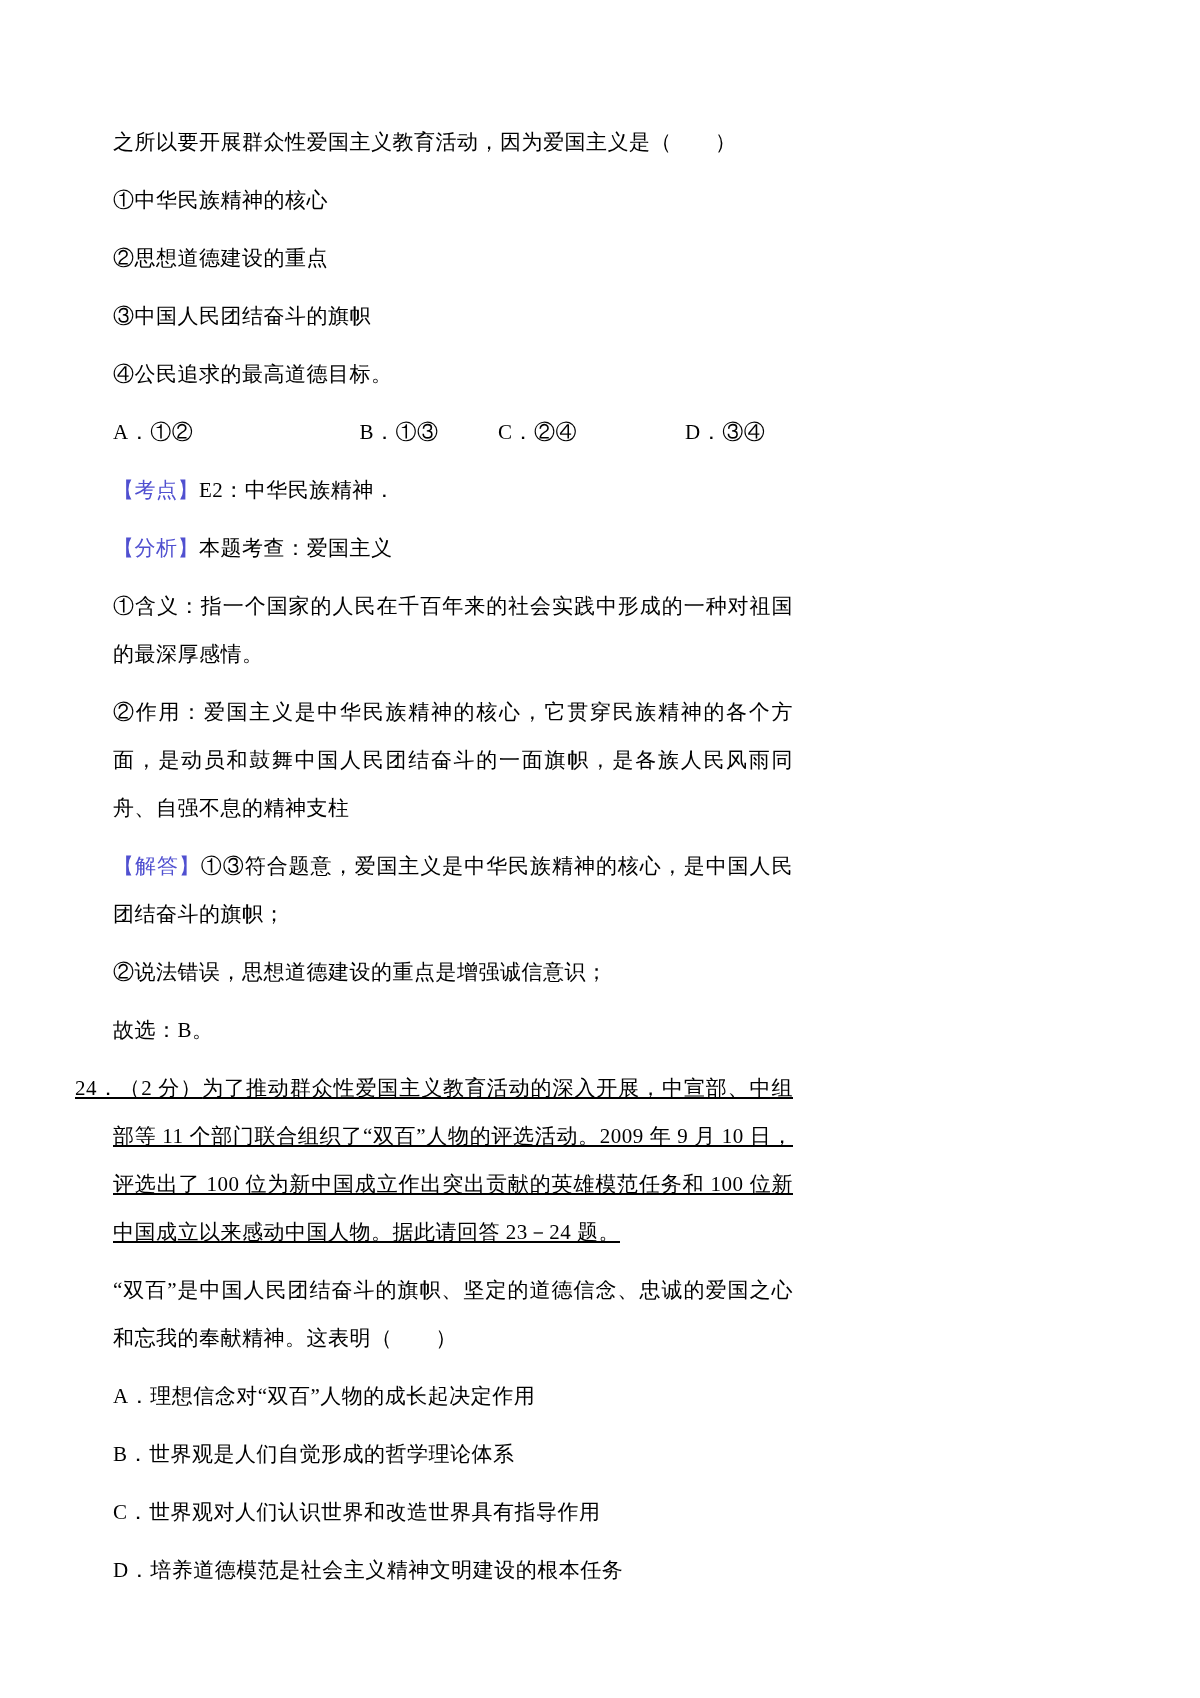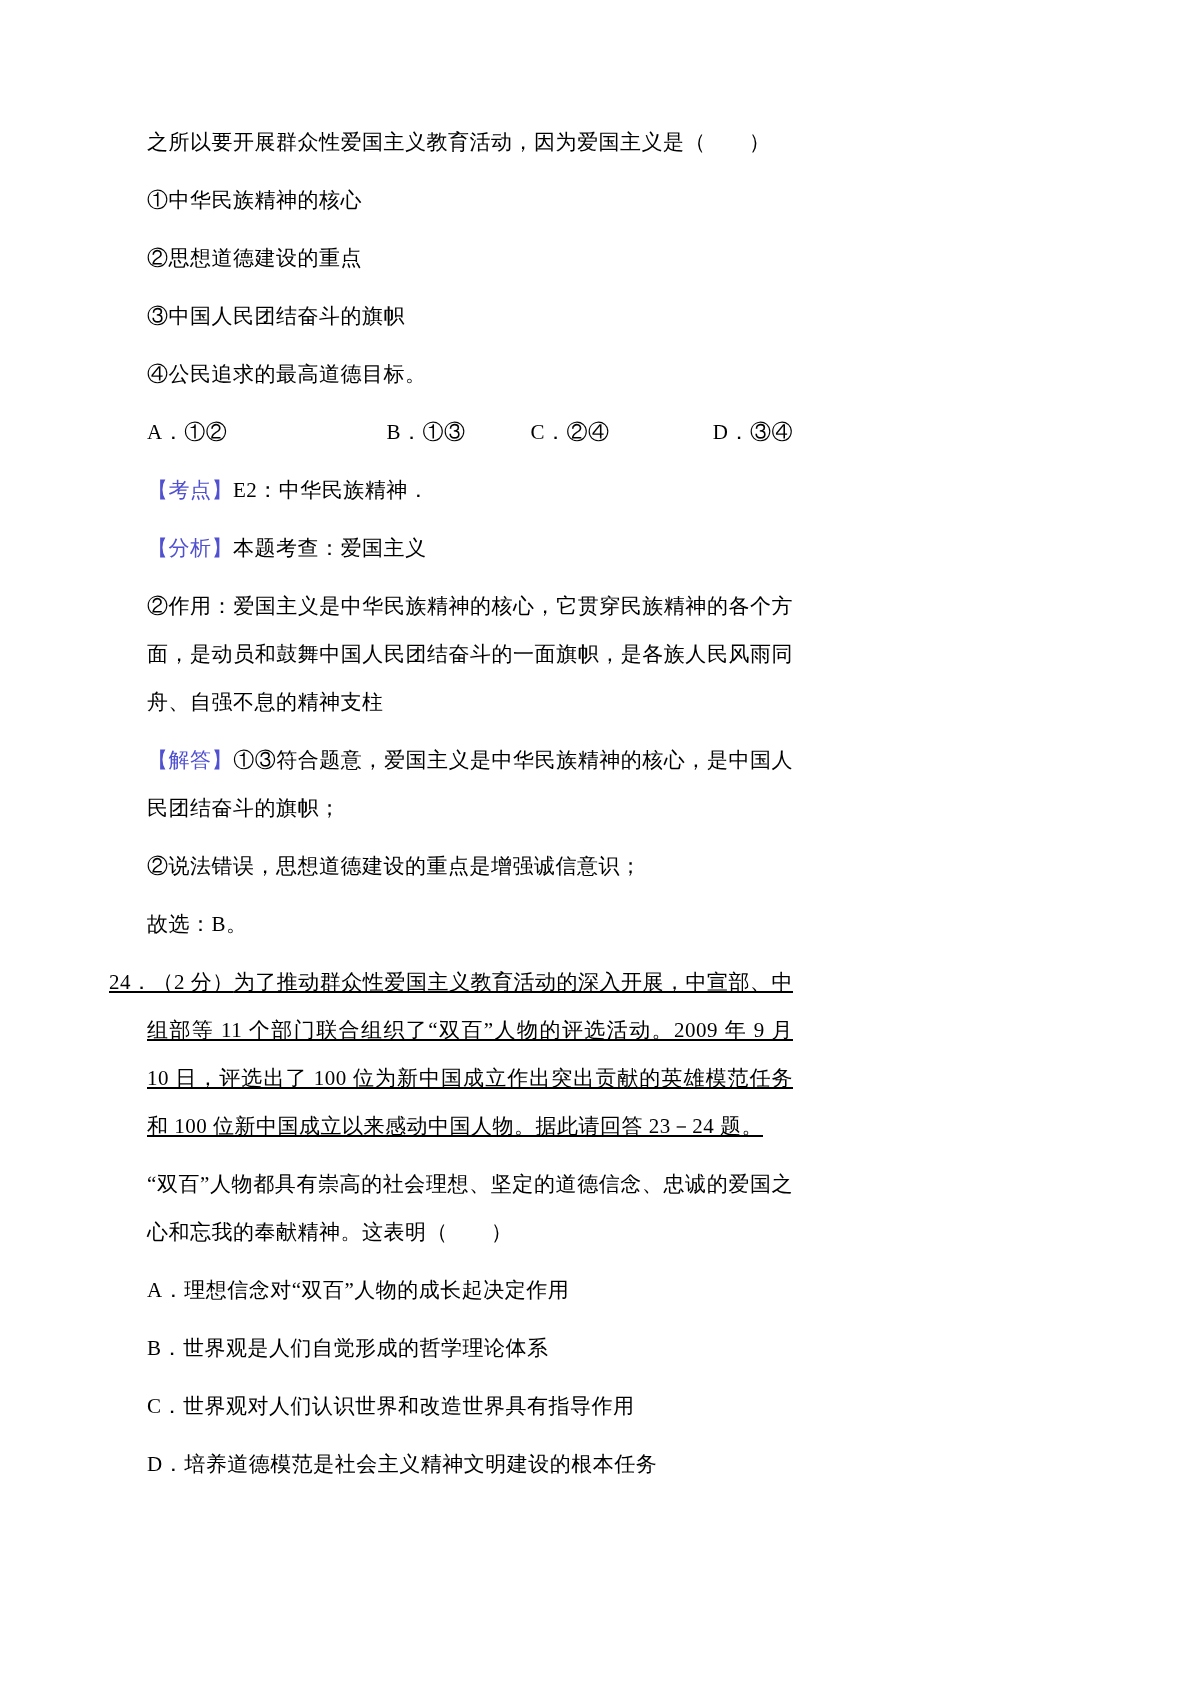--- a/index.html
+++ b/index.html
@@ -7,21 +7,21 @@
   body {
     background: #ffffff;
     color: #000000;
     font-family: "Liberation Serif", "DejaVu Serif", serif;
   }
   .page {
     position: relative;
     width: 980px;
     height: 1698px;
     background: #ffffff;
-    padding: 118px 187px 0 109px;
+    padding: 118px 187px 0 75px;
     overflow: hidden;
   }
   .para {
     margin: 0 0 10px 38px;
     font-size: 21px;
     line-height: 48px;
     text-align: justify;
     letter-spacing: 0.5px;
   }
   .hanging {
@@ -29,21 +29,21 @@
     text-indent: -38px;
     text-decoration: underline;
   }
   .options-row {
     display: flex;
     text-align: left;
   }
   .opt { display: inline-block; white-space: nowrap; }
   .opt-a { width: 187px; }
   .opt-b { width: 198px; text-align: center; }
-  .opt-c { width: 187px; margin-left: 8px; }
+  .opt-c { width: 187px; }
   .tag { color: var(--label-color, #5050d0); }
 </style>
 </head>
 <body>
 
 <div class="page">
 
   <section>
     <p class="para">之所以要开展群众性爱国主义教育活动，因为爱国主义是（　　）</p>
 
@@ -56,33 +56,34 @@
       <span class="opt opt-a">A．①②</span>
       <span class="opt opt-b">B．①③</span>
       <span class="opt opt-c">C．②④</span>
       <span class="opt opt-d">D．③④</span>
     </div>
 
     <p class="para"><span class="tag">【考点】</span><span>E2：中华民族精神．</span></p>
 
     <p class="para"><span class="tag">【分析】</span><span>本题考查：爱国主义</span></p>
 
+    <p class="para">①含义：指一个国家的人民在千百年来的社会实践中形成的一种对祖国的最深厚感情。</p>
     <p class="para">②作用：爱国主义是中华民族精神的核心，它贯穿民族精神的各个方面，是动员和鼓舞中国人民团结奋斗的一面旗帜，是各族人民风雨同舟、自强不息的精神支柱</p>
 
     <p class="para"><span class="tag">【解答】</span><span>①③符合题意，爱国主义是中华民族精神的核心，是中国人民团结奋斗的旗帜；</span></p>
 
     <p class="para">②说法错误，思想道德建设的重点是增强诚信意识；</p>
     <p class="para">故选：B。</p>
 
   </section>
 
   <section>
     <p class="para hanging"><span>24．（2 分）</span><span>为了推动群众性爱国主义教育活动的深入开展，中宣部、中组部等 11 个部门联合组织了“双百”人物的评选活动。2009 年 9 月 10 日，评选出了 100 位为新中国成立作出突出贡献的英雄模范任务和 100 位新中国成立以来感动中国人物。据此请回答 23－24 题。</span></p>
 
-    <p class="para">“双百”人物都具有崇高的社会理想、坚定的道德信念、忠诚的爱国之心和忘我的奉献精神。这表明（　　）</p>
+    <p class="para">“双百”是中国人民团结奋斗的旗帜、坚定的道德信念、忠诚的爱国之心和忘我的奉献精神。这表明（　　）</p>
 
     <p class="para">A．理想信念对“双百”人物的成长起决定作用</p>
     <p class="para">B．世界观是人们自觉形成的哲学理论体系</p>
     <p class="para">C．世界观对人们认识世界和改造世界具有指导作用</p>
     <p class="para">D．培养道德模范是社会主义精神文明建设的根本任务</p>
 
   </section>
 
 </div>
 

